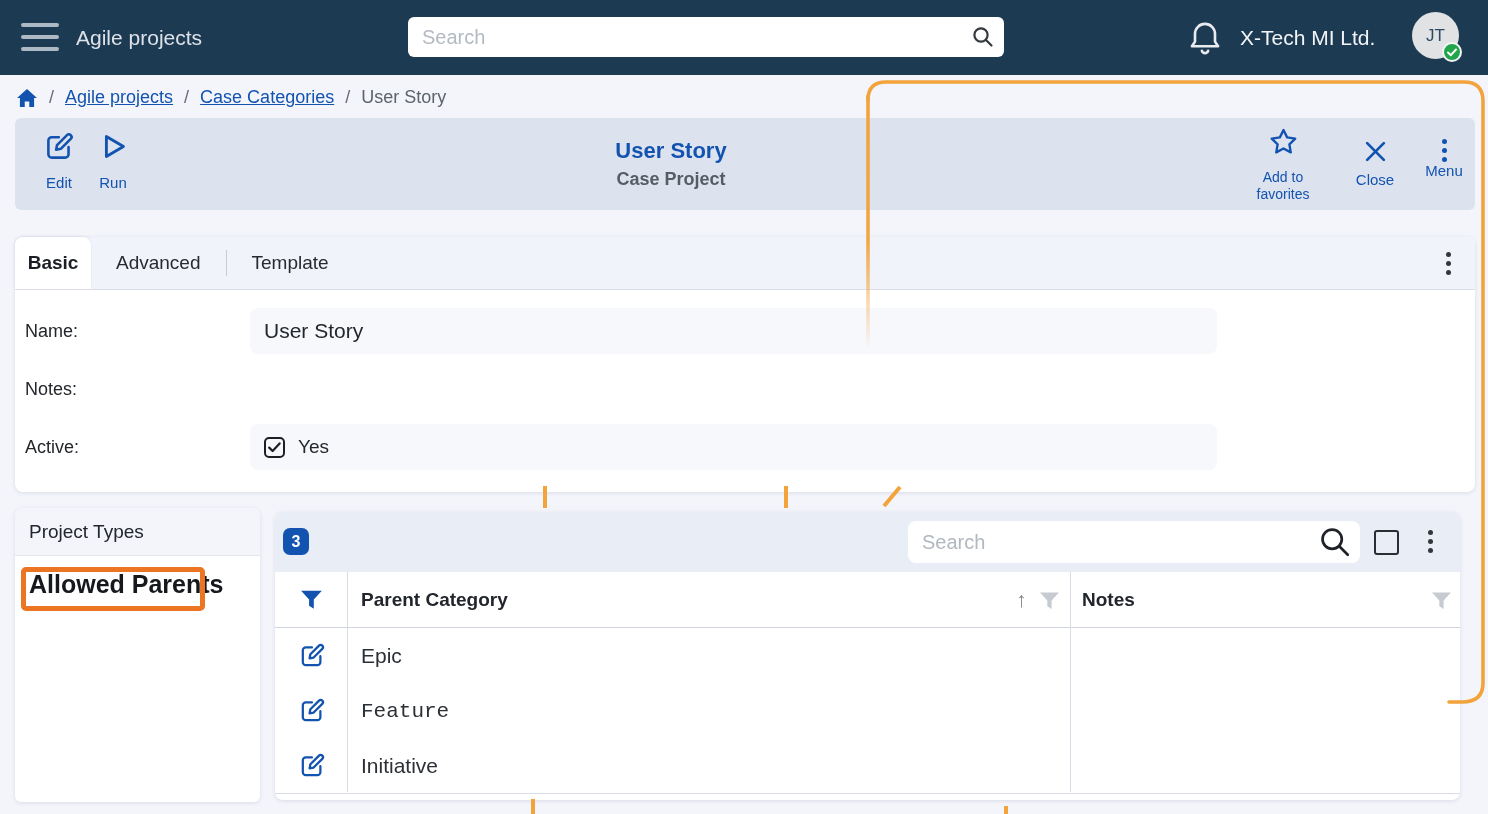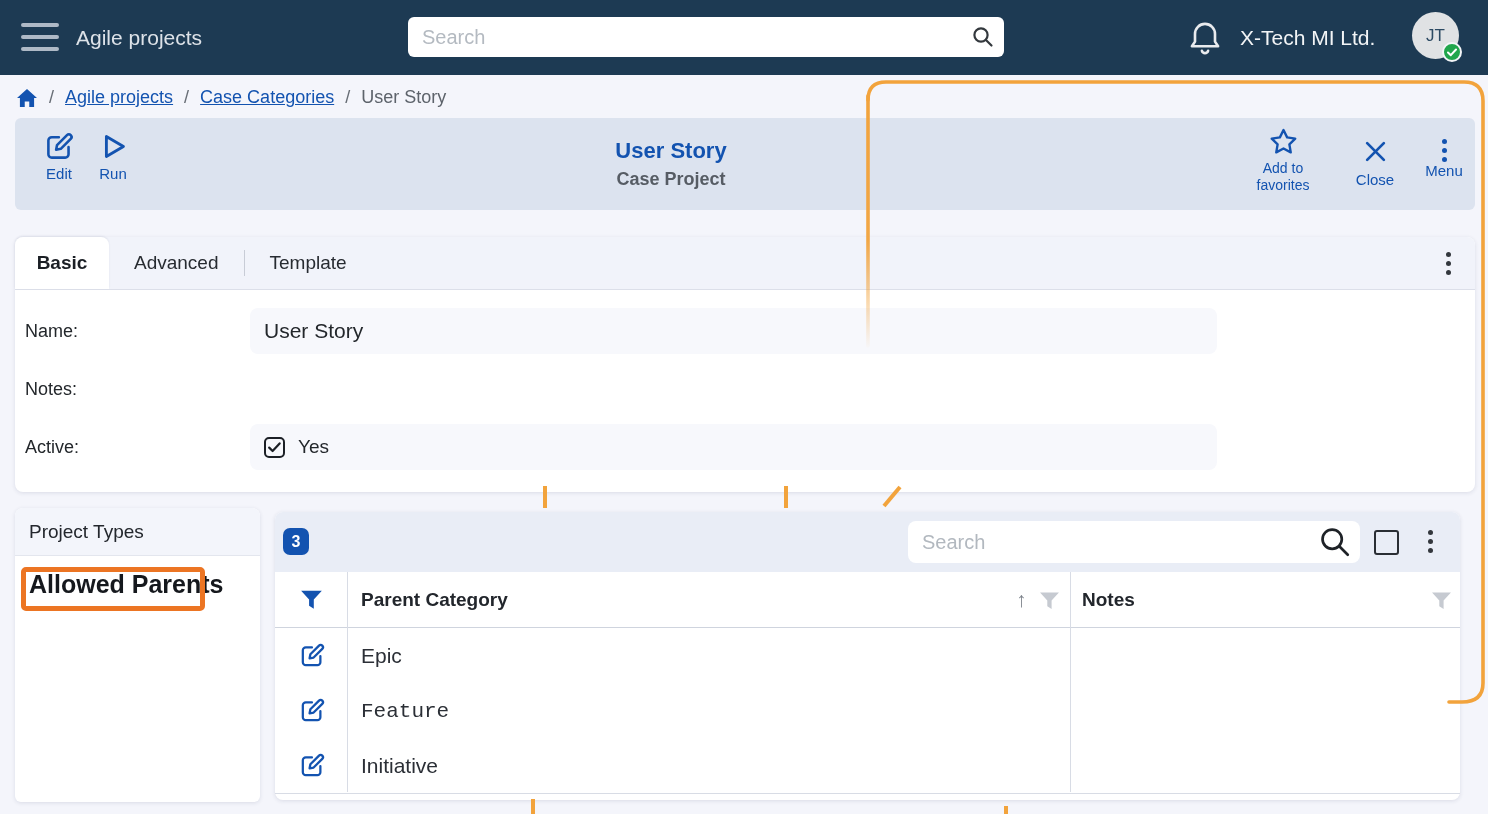--- a/index.html
+++ b/index.html
@@ -25,42 +25,42 @@
     background:#e0e2e4; color:#2c4a63; font-size:17px; display:flex; align-items:center; justify-content:center; cursor:pointer; }
   .avatar-badge { position:absolute; left:1442px; top:42px; width:20px; height:20px; border-radius:50%;
     background:#21a64c; border:2px solid #f3f5f8; display:flex; align-items:center; justify-content:center; }
   
   .crumbs { position:absolute; left:16px; top:75px; height:45px; display:flex; align-items:center; gap:11px; font-size:18px; }
   .crumbs .sep { color:#676d75; }
   .crumbs a { color:#1353b0; text-decoration:underline; cursor:pointer; }
   .crumbs .current { color:#5d636b; }
   
   .tbar { position:absolute; left:15px; top:118px; width:1460px; height:92px; background:#dce3ef; border-radius:6px; }
-  .tool-btn { position:absolute; display:flex; flex-direction:column; align-items:center; gap:3px;
+  .tool-btn { position:absolute; display:flex; flex-direction:column; align-items:center; gap:12px;
     color:#1353b0; font-size:15px; cursor:pointer; }
   .tb-edit { left:18px; top:13px; width:52px; }
   .tb-run  { left:72px; top:13px; width:52px; }
   .tbar-title { position:absolute; left:0; top:0; width:1312px; height:92px; display:flex; flex-direction:column;
     align-items:center; justify-content:center; gap:5px; }
   .tbar-title .t1 { color:#1353b0; font-size:22px; font-weight:700; }
   .tbar-title .t2 { color:#565c64; font-size:18px; font-weight:700; }
   .tb-fav  { left:1230px; top:9px;  width:76px; line-height:1.2; text-align:center; }
   .tb-close{ left:1331px; top:21px; width:58px; gap:7px; }
   .tb-menu { left:1404px; top:19px; width:50px; gap:0; }
   .kebab { display:flex; flex-direction:column; gap:4px; align-items:center; }
   .kebab i { width:5px; height:5px; border-radius:50%; background:#1353b0; }
   .kebab.dark i { background:#33373d; }
   
   .panel { background:#fff; border-radius:8px; box-shadow:0 1px 4px rgba(30,41,80,.12); }
   .panel-basic { position:absolute; left:15px; top:237px; width:1460px; height:255px; }
   .tabbar { position:relative; height:53px; background:#f1f3fa; border-bottom:1px solid #dcdfe9;
     border-radius:8px 8px 0 0; display:flex; align-items:stretch; }
   .tab { display:flex; align-items:center; justify-content:center; font-size:19px; color:#272b31;
     padding:0 25px; cursor:pointer; }
-  .tab.active { width:94px; padding:16px; background:#fff; border-radius:8px 8px 0 0;
+  .tab.active { width:76px; padding:16px; background:#fff; border-radius:8px 8px 0 0;
     font-weight:700; color:#1b1f25; box-shadow:0 -1px 2px rgba(30,41,80,.08); }
   .tab-div { width:1px; height:26px; background:#c8ccd6; align-self:center; }
   .tab-kebab { position:absolute; right:24px; top:15px; cursor:pointer; }
   .frow { position:absolute; left:0; width:100%; height:46px; }
   .frow .flabel { position:absolute; left:10px; top:50%; transform:translateY(-50%); font-size:18px; color:#23272b; }
   .fbox { position:absolute; left:235px; top:0; width:967px; height:46px; background:#f7f8fc; border-radius:8px;
     display:flex; align-items:center; padding:0 14px; font-size:21px; color:#23272b; white-space:nowrap; overflow:hidden; }
   .r-name  { top:71px; } .r-notes { top:129px; } .r-active{ top:187px; }
   .chk { width:21px; height:21px; border:2px solid #1c2026; border-radius:5px; display:flex;
     align-items:center; justify-content:center; margin-right:13px; flex:none; cursor:pointer; }

